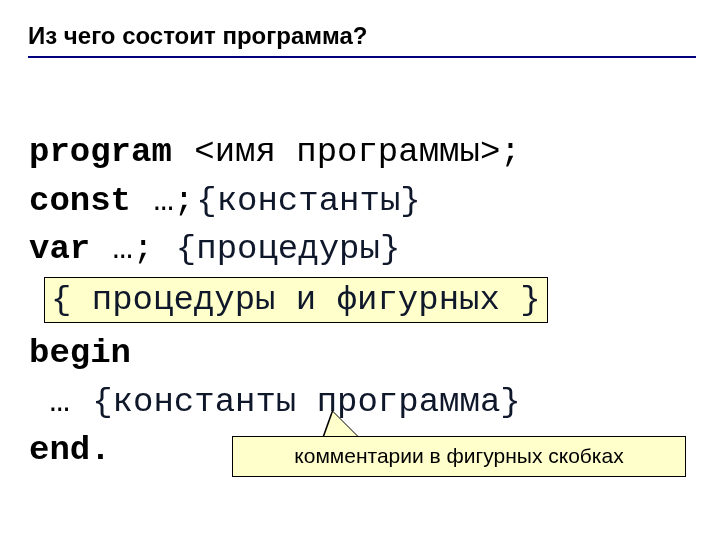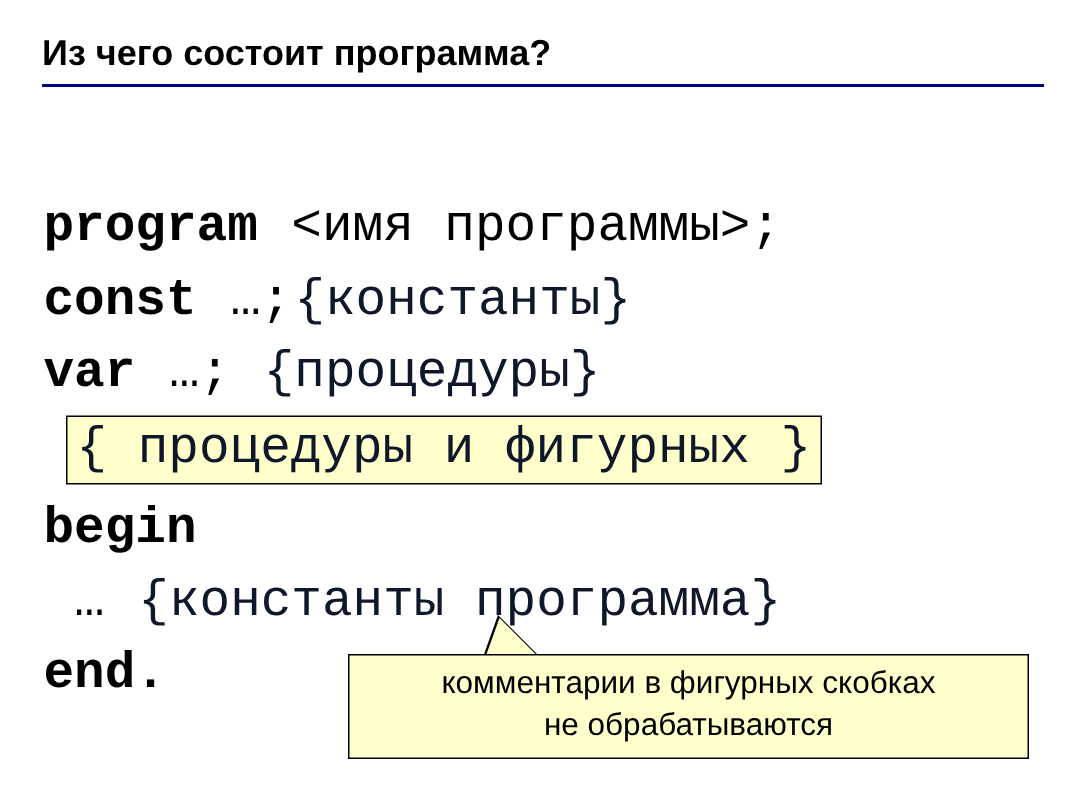--- a/index.html
+++ b/index.html
@@ -81,15 +81,14 @@
 <span class="proc-box cmt">{ процедуры и фигурных }</span>
 <span class="kw">begin</span>
 <span> … </span><span class="cmt">{константы программа}</span>
 <span class="kw">end.</span></div>
 </div>
 
 <div class="callout-wrap">
   <div class="callout-tail"></div>
   <div class="callout">
     <div>комментарии в фигурных скобках</div>
-    <div>не обрабатываются</div>
   </div>
 </div>
 
 </body></html>

